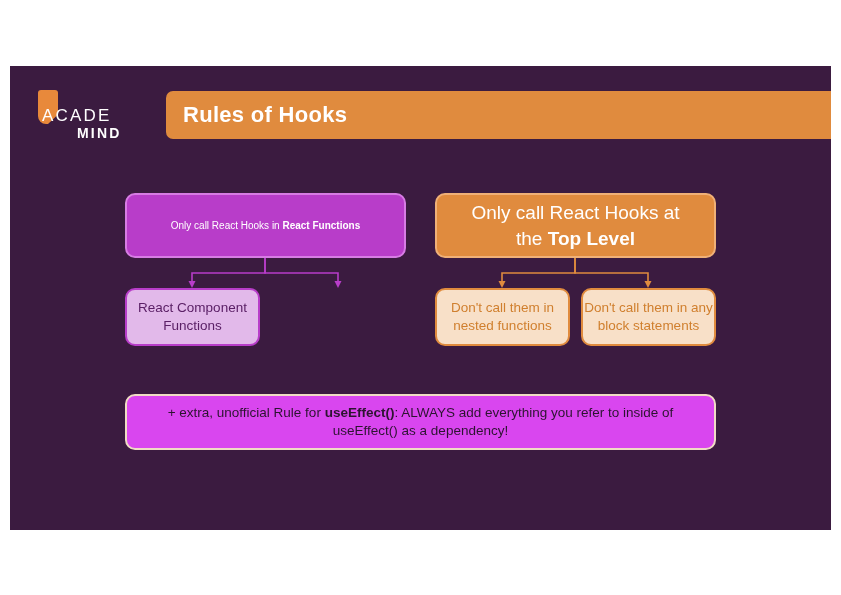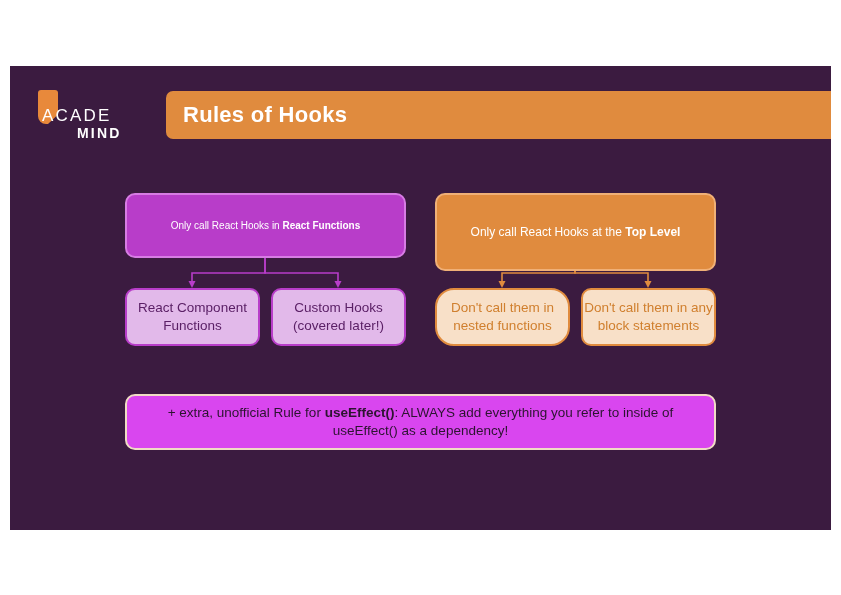--- a/index.html
+++ b/index.html
@@ -96,46 +96,46 @@
     background: #b83dc9;
     border: 2px solid #d77ce4;
     color: #ffffff;
     font-size: 10px;
     padding: 0 22px;
   }
   .box-head-orange {
     left: 425px;
     top: 127px;
     width: 281px;
-    height: 78px;
+    height: 65px;
     background: #e08b3e;
     border: 2px solid #f0b077;
     color: #ffffff;
-    font-size: 12px;
+    font-size: 19px;
     padding: 0 22px;
   }
   .box-sub-purple {
     background: #e2b9ea;
     border: 2px solid #b83dc9;
     color: #5b2066;
     font-size: 13.5px;
     height: 58px;
     top: 222px;
   }
   .box-sub-purple-1 { left: 115px; width: 135px; }
   .box-sub-purple-2 { left: 261px; width: 135px; }
   .box-sub-orange {
     background: #f8e0c8;
     border: 2px solid #e08b3e;
     color: #d07f2e;
     font-size: 13.5px;
     height: 58px;
     top: 222px;
   }
-  .box-sub-orange-1 { left: 425px; width: 135px; border-radius: 19px; }
+  .box-sub-orange-1 { left: 425px; width: 135px; }
   .box-sub-orange-2 { left: 571px; width: 135px; }
   .box-note {
     left: 115px;
     top: 328px;
     width: 591px;
     height: 56px;
     background: #d946ef;
     border: 2px solid #f0dcc4;
     color: #2c1430;
     font-size: 13.5px;
@@ -185,21 +185,20 @@
     </div>
   </div>
 
   <div class="box box-head-orange">
     <div>
       <span>Only call React Hooks at the </span><b>Top Level</b>
     </div>
   </div>
 
   <div class="box box-sub-purple box-sub-purple-1">React Component Functions</div>
-  <div class="box box-sub-purple box-sub-purple-2">Custom Hooks (covered later!)</div>
 
   <div class="box box-sub-orange box-sub-orange-1">Don't call them in nested functions</div>
   <div class="box box-sub-orange box-sub-orange-2">Don't call them in any block statements</div>
 
   <div class="box box-note">
     <div>
       <span>+ extra, unofficial Rule for </span><b>useEffect()</b><span>: ALWAYS add everything you refer to inside of useEffect() as a dependency!</span>
     </div>
   </div>
 

